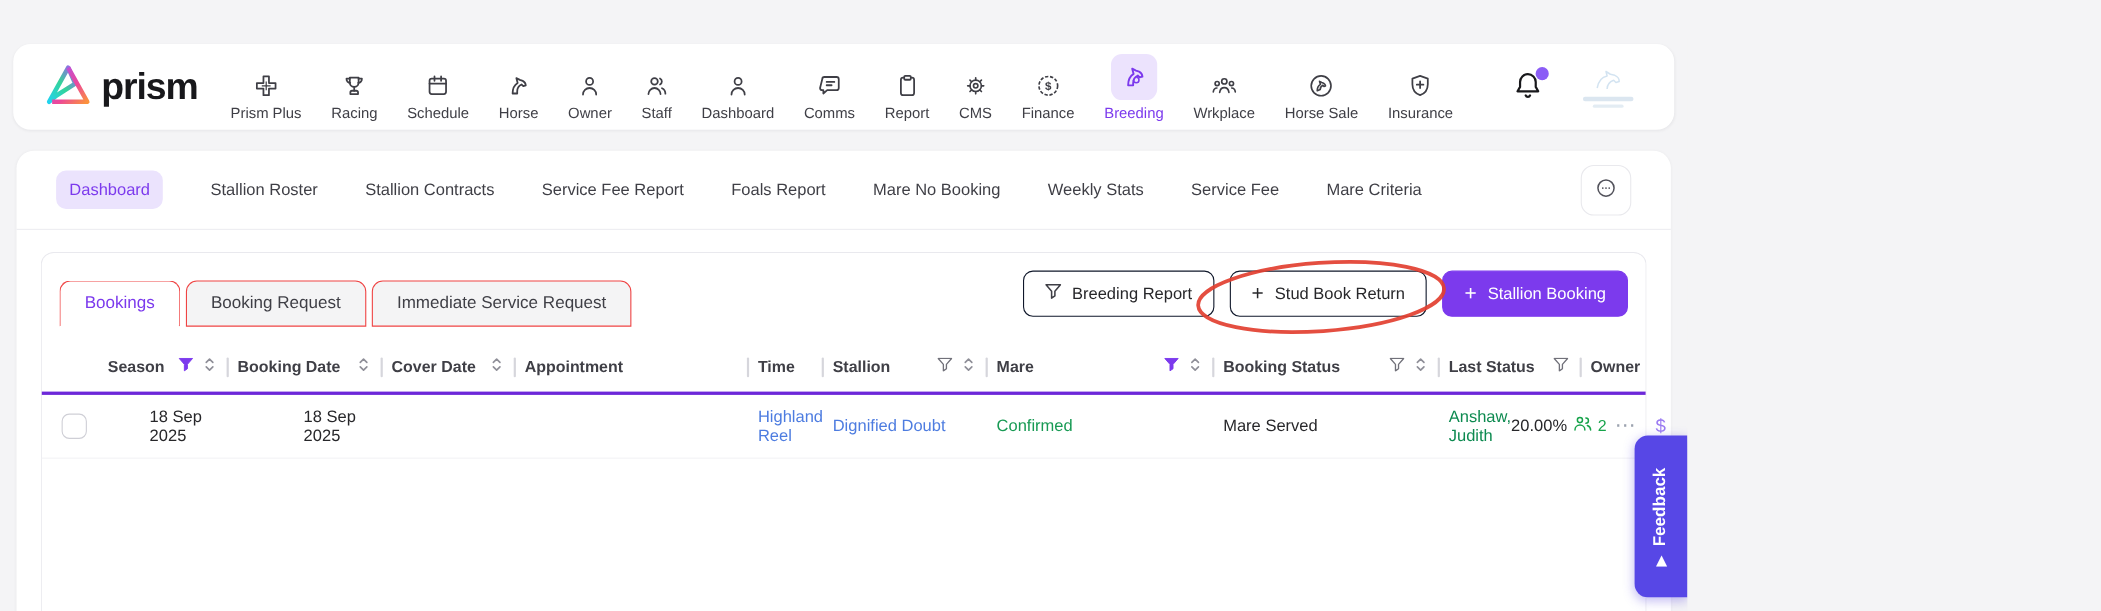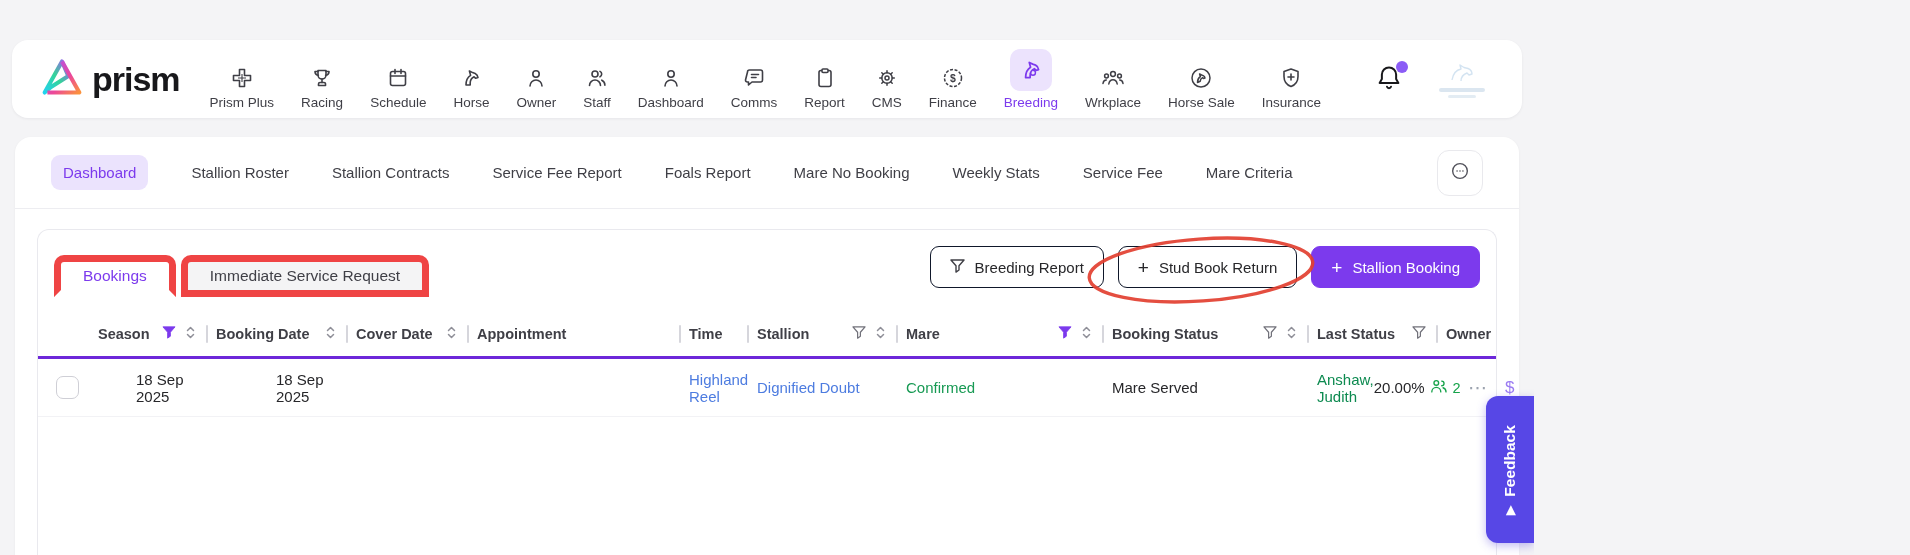--- a/index.html
+++ b/index.html
@@ -35,21 +35,21 @@
   .mnav-item { font-size:15px; color:#3f3f46; cursor:pointer; white-space:nowrap; }
   .mnav-item.active { background:#ebe3fd; color:#7c3aed; padding:9px 12px; border-radius:9px; }
   .mnav-more { margin-left:auto; width:46px; height:46px; border:1px solid #e9e9ed; border-radius:12px;
                display:flex; align-items:center; justify-content:center; cursor:pointer; color:#52525b; background:#fff; }
 
   
   .content { position:absolute; left:22px; right:22px; top:92px; bottom:0;
              border:1px solid #e9e9ee; border-bottom:none; border-radius:12px 12px 0 0; background:#fff; }
   .content-head { display:flex; align-items:flex-end; padding:16px 16px 0 16px; position:relative; }
   .tab { height:42px; display:flex; align-items:center; padding:0 22px; font-size:15.5px;
-         border:7px solid #ef4444; border-radius:10px 10px 0 0; margin-right:5px; cursor:pointer; white-space:nowrap; }
+         border:1px solid #ef4444; border-radius:10px 10px 0 0; margin-right:5px; cursor:pointer; white-space:nowrap; }
   .tab.active { background:#fff; color:#7c3aed; border-bottom-color:#fff; }
   .tab:not(.active) { background:#f4f4f5; color:#3f3f46; }
   .head-actions { margin-left:auto; display:flex; align-items:center; gap:14px; padding-bottom:9px; }
   .btn { height:42px; display:flex; align-items:center; gap:10px; padding:0 19px; font-size:15px;
          border-radius:9px; cursor:pointer; white-space:nowrap; }
   .btn-outline { background:#fff; border:1px solid #0f172a; color:#27272a; }
   .btn-primary { background:#7c3aed; border:1px solid #7c3aed; color:#fff; }
   .btn .plus { font-size:19px; font-weight:400; line-height:1; }
   .annotation-svg { position:absolute; right:176px; top:0px; pointer-events:none; z-index:5; }
 
@@ -297,20 +297,23 @@
       </button>
     </div>
 
     <div class="content">
 
       <div class="content-head">
         <div class="tab active">
           <span>Bookings</span>
         </div>
         <div class="tab">
+          <span>Booking Request</span>
+        </div>
+        <div class="tab">
           <span>Immediate Service Request</span>
         </div>
 
         <div class="head-actions">
           <button class="btn btn-outline">
             <span><svg width="15" height="14" viewBox="0 0 16 15" fill="none" stroke="#3f3f46" stroke-width="1.5" stroke-linejoin="round">
                   <path d="M1 1h14l-5.4 6.2v4.6L6.4 14V7.2z"></path>
                 </svg></span>
             <span>Breeding Report</span>
           </button>

